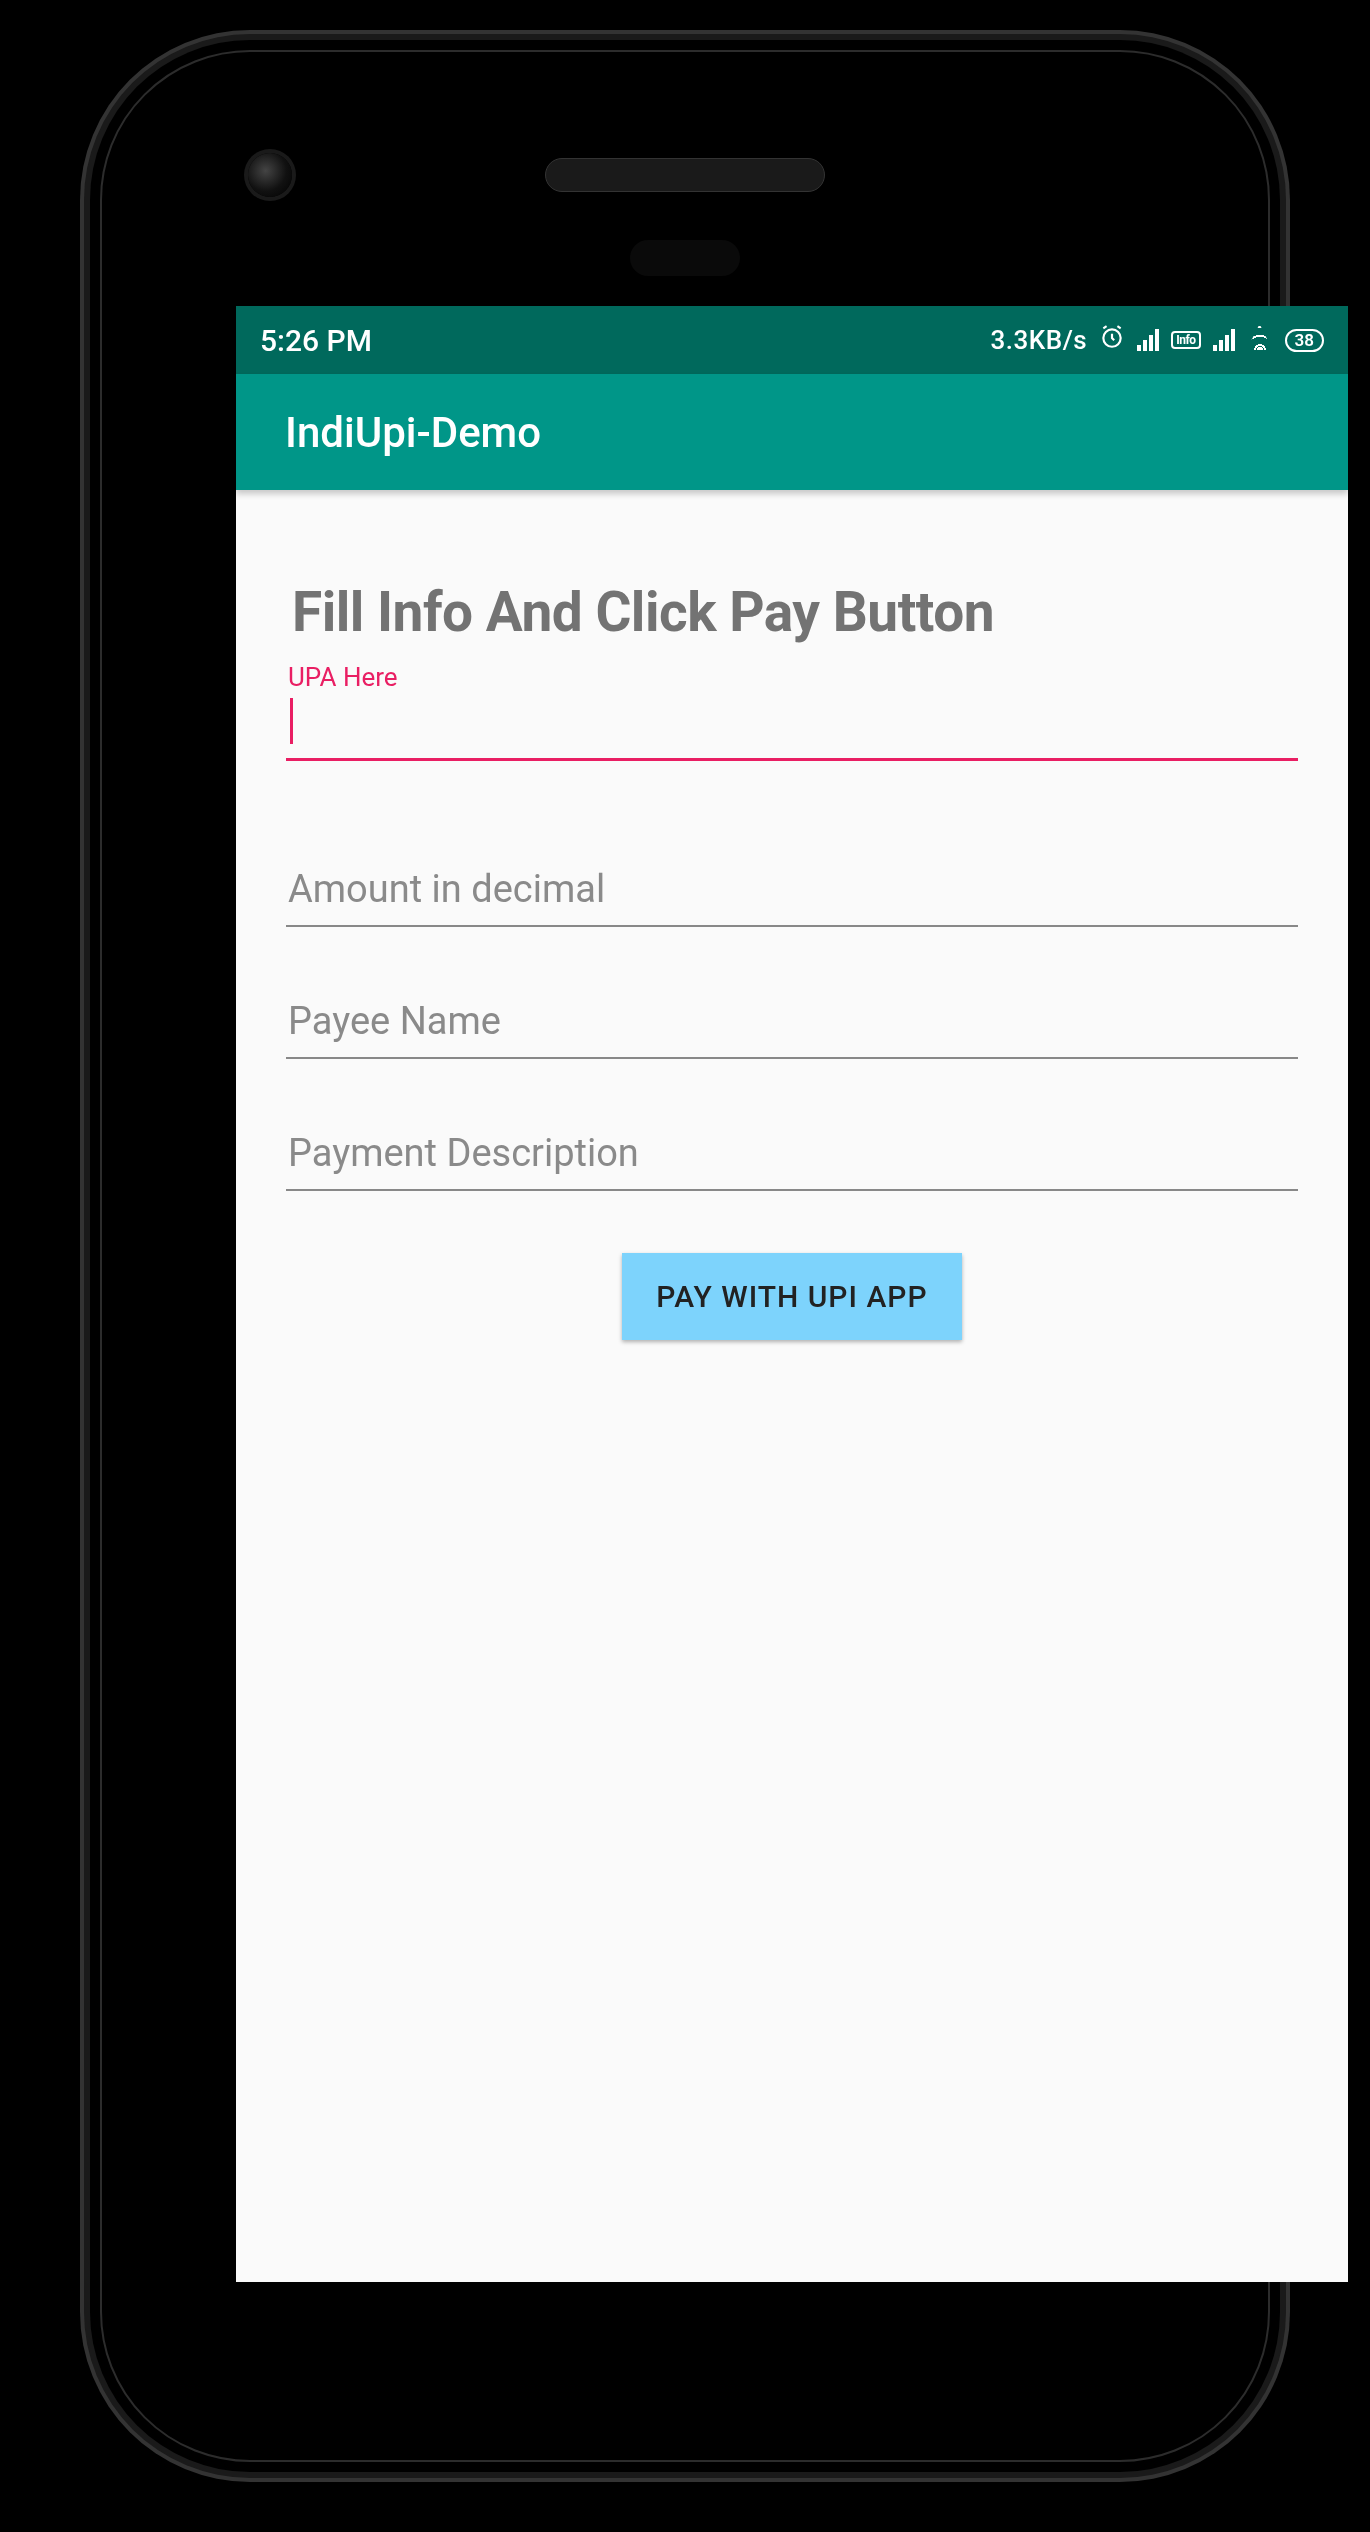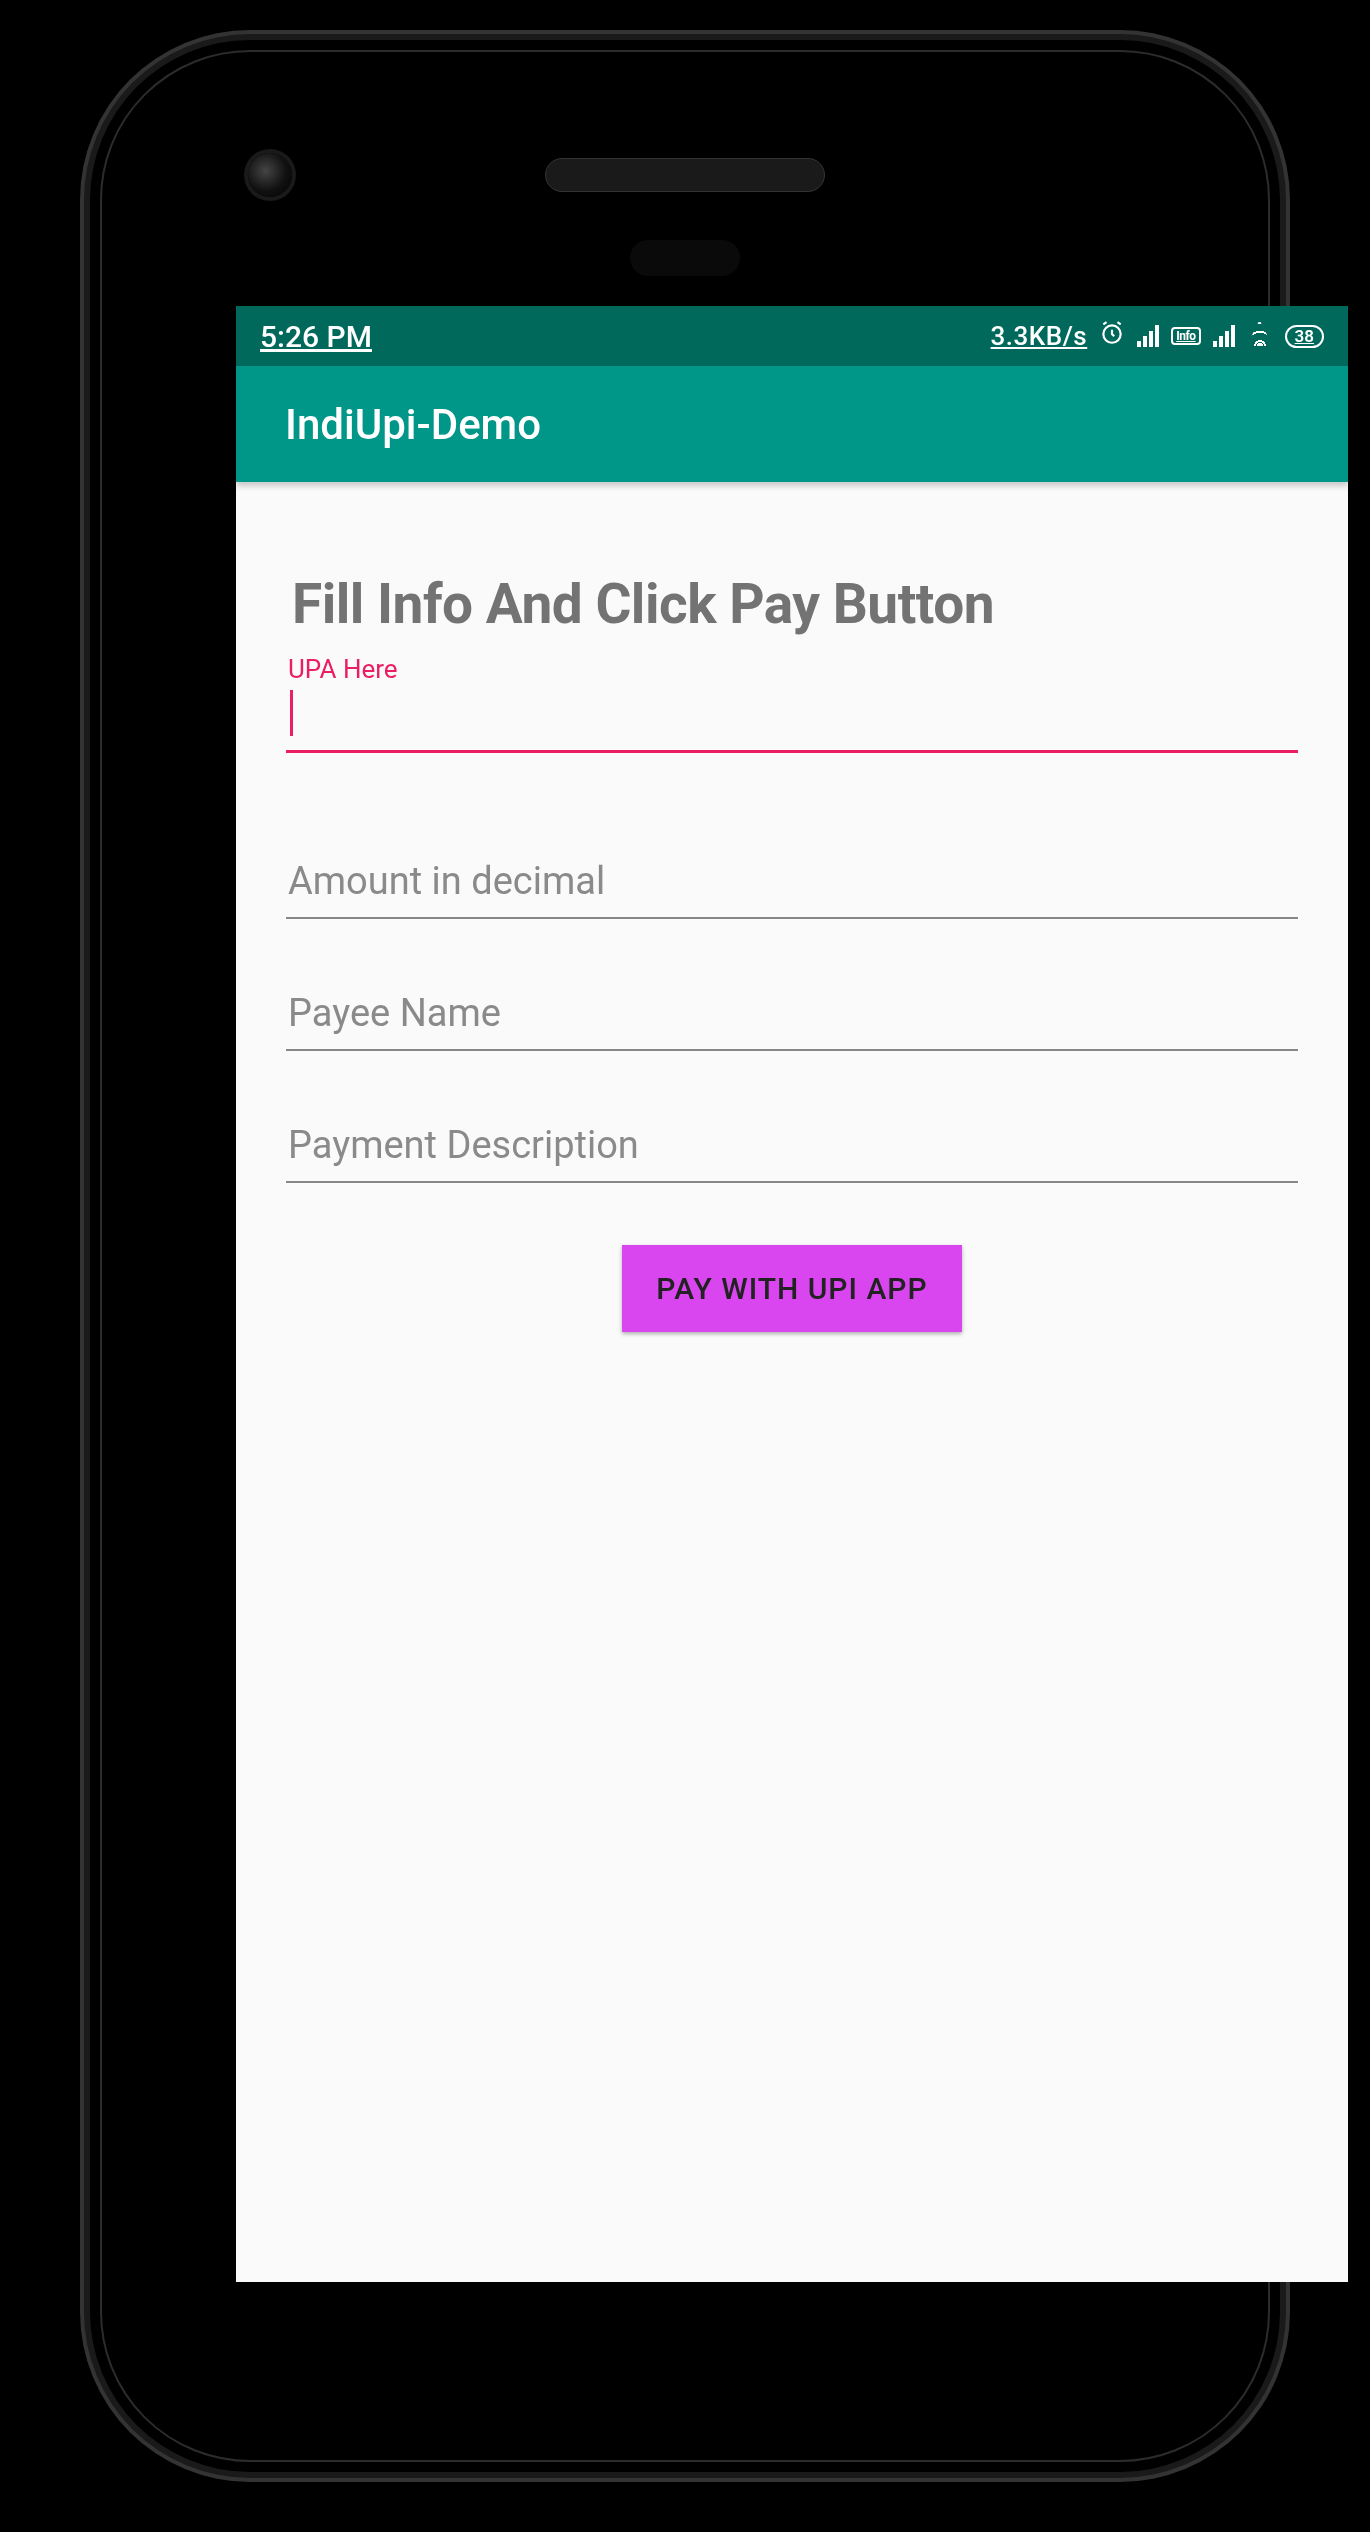--- a/index.html
+++ b/index.html
@@ -49,25 +49,24 @@
 
   .screen {
     position:absolute;
     left:128px; top:248px;
     width:1112px; height:1976px;
     background:#fafafa;
     overflow:hidden;
   }
 
   .statusbar {
-    height:60px; background:#00695c;
+    height:68px; background:#00695c;
     display:flex; align-items:center;
     color:#fff; font-size:30px; font-weight:500;
     padding:0 24px;
-    text-decoration:underline;
   }
   .statusbar .spacer { flex:1; }
   .statusbar .icons { display:flex; align-items:center; gap:12px; font-size:26px; }
   .statusbar .net { font-size:26px; font-weight:500; letter-spacing:0.5px; }
 
   .sig-bars { display:inline-flex; align-items:flex-end; gap:2px; height:22px; }
   .sig-bars span { width:4px; background:#fff; display:inline-block; }
   .sig-bars span:nth-child(1){height:6px;} .sig-bars span:nth-child(2){height:11px;}
   .sig-bars span:nth-child(3){height:16px;} .sig-bars span:nth-child(4){height:22px;}
 
@@ -111,21 +110,21 @@
   }
   .field.focused input { border-bottom:3px solid #e91e63; }
   .field.focused .cursor {
     position:absolute; left:4px; top:8px; width:3px; height:46px;
     background:#e91e63;
   }
   .field.focused { margin-bottom:96px; }
 
   .pay-button {
     display:block; margin:16px auto;
-    background:#d946ef; border:none;
+    background:#7dd3fc; border:none;
     font-size:30px; font-weight:500; color:#222;
     letter-spacing:1px;
     padding:26px 34px;
     box-shadow:0 2px 4px rgba(0,0,0,.3);
     font-family:inherit;
     cursor:pointer;
   }
 </style>
 </head>
 <body>

